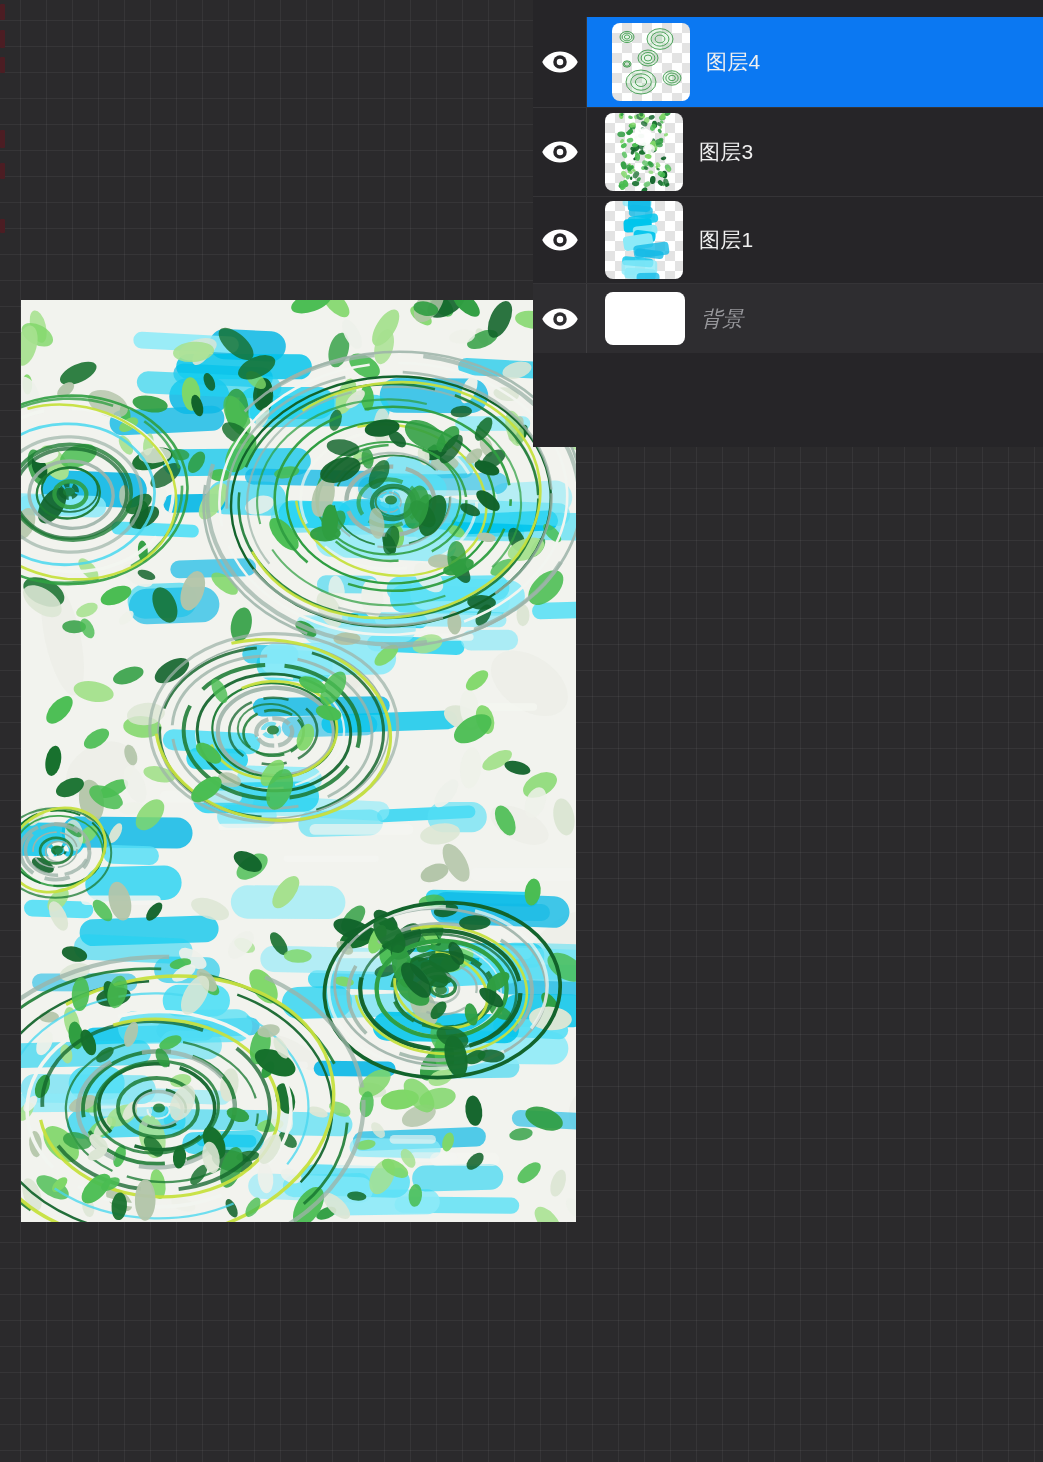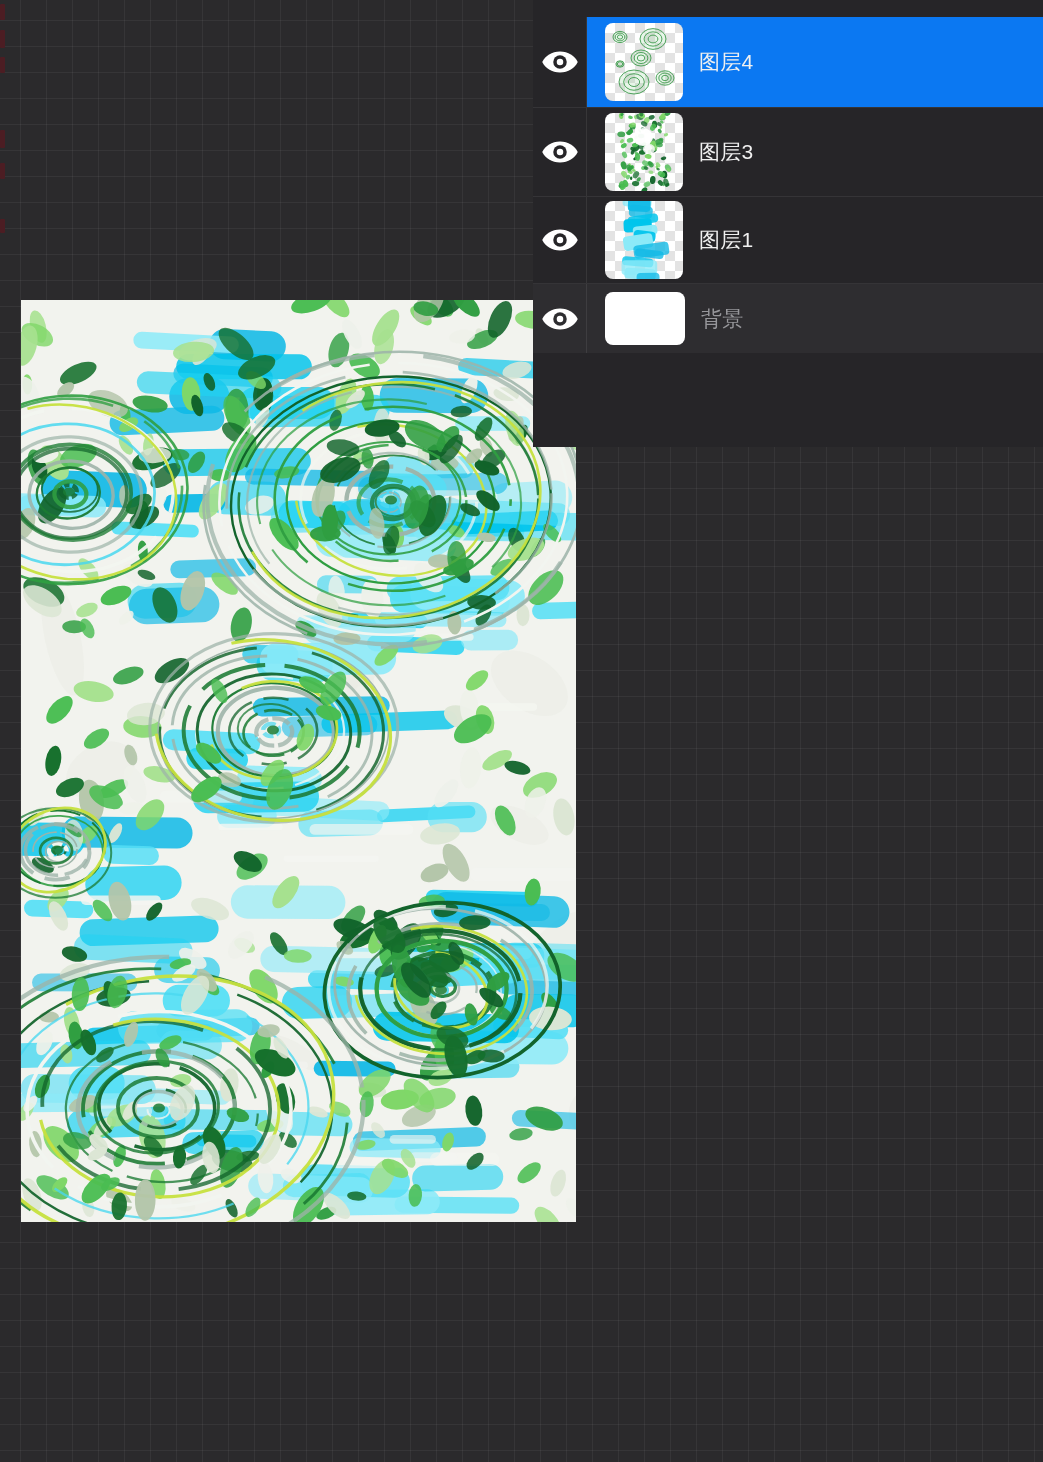--- a/index.html
+++ b/index.html
@@ -26,22 +26,22 @@
   .spacer-row{height:17px;background:var(--panel-bg,#262528);}
   .layer-row{display:flex;align-items:stretch;position:relative;}
   .layer-row.bordered{border-top:1px solid rgba(255,255,255,0.07);}
   .r0{height:90px;}.r1{height:88px;}.r2{height:94px;}.r3{height:86px;}.r4{height:69px;}
   .eye-cell{
     width:53px;flex:0 0 53px;display:flex;align-items:center;justify-content:center;
     background:var(--panel-bg,#262528);border-right:1px solid rgba(255,255,255,0.08);
     cursor:pointer;
   }
   .row-body{flex:1;display:flex;align-items:center;background:var(--panel-bg,#262528);cursor:pointer;}
-  .layer-row.selected .row-body{background:var(--accent,#0b78f2);}
-  .layer-row.bgrow .row-body, .layer-row.bgrow .eye-cell{background:var(--bg-row,#2e2d30);}
+  .layer-row.selected .row-body{background:var(--accent,#0b78f2);padding-left:7px;}
+  .layer-row.bgrow .row-body, .layer-row.bgrow .eye-cell{background:var(--bg-row,#2e2d30);font-style:italic;}
   .thumb{
     width:78px;height:78px;margin-left:18px;border-radius:8px;overflow:hidden;flex:0 0 78px;
     background-color:#fff;
     background-image:
       linear-gradient(45deg,#e3e3e3 25%,transparent 25%,transparent 75%,#e3e3e3 75%),
       linear-gradient(45deg,#e3e3e3 25%,transparent 25%,transparent 75%,#e3e3e3 75%);
     background-position:0 0,10px 10px;
     background-size:20px 20px;
   }
   .thumb svg{display:block;}

